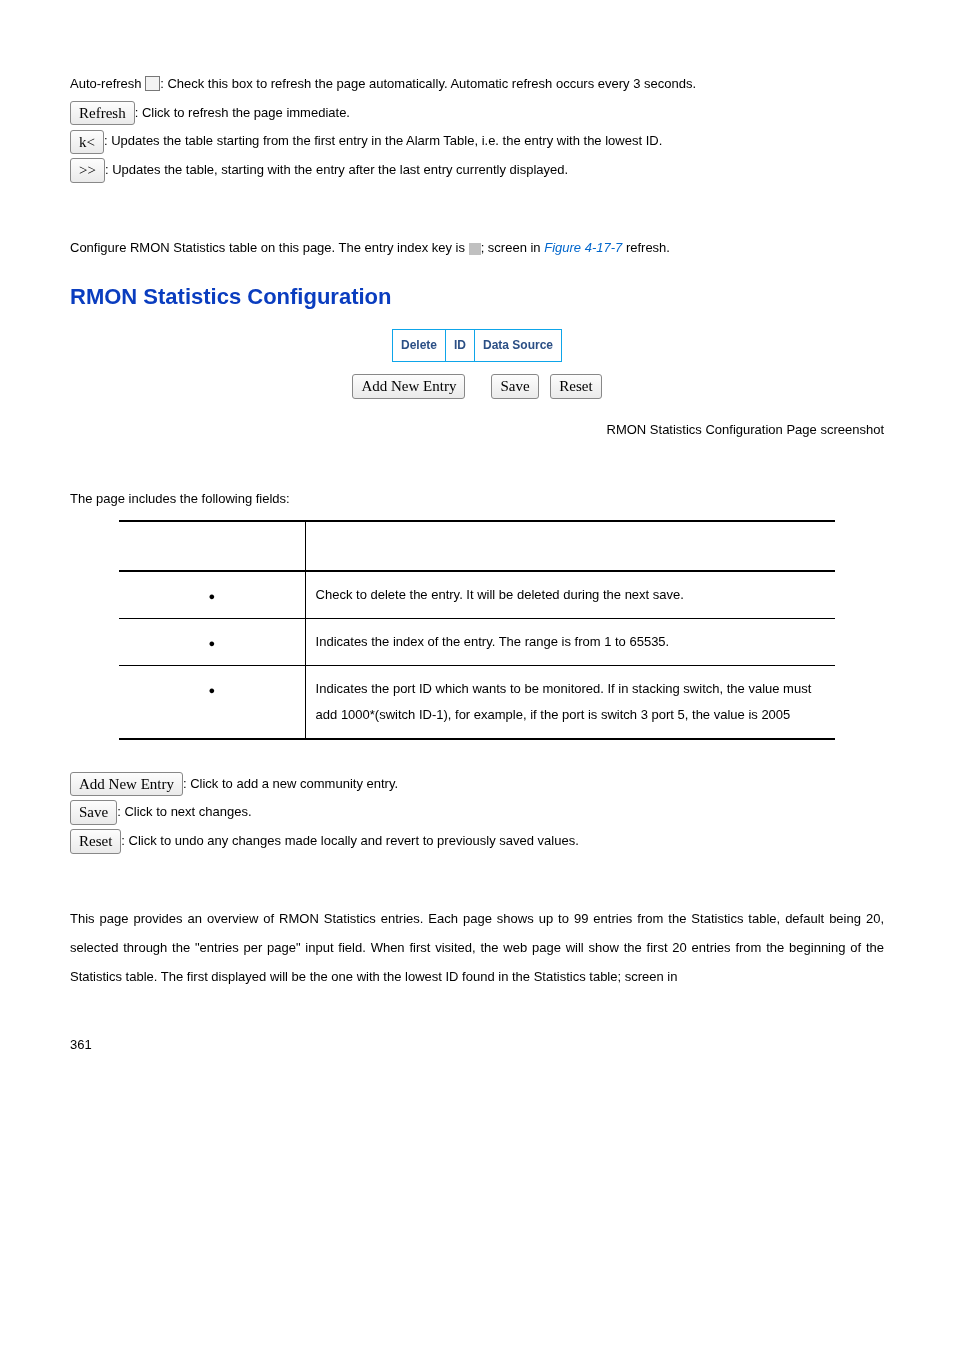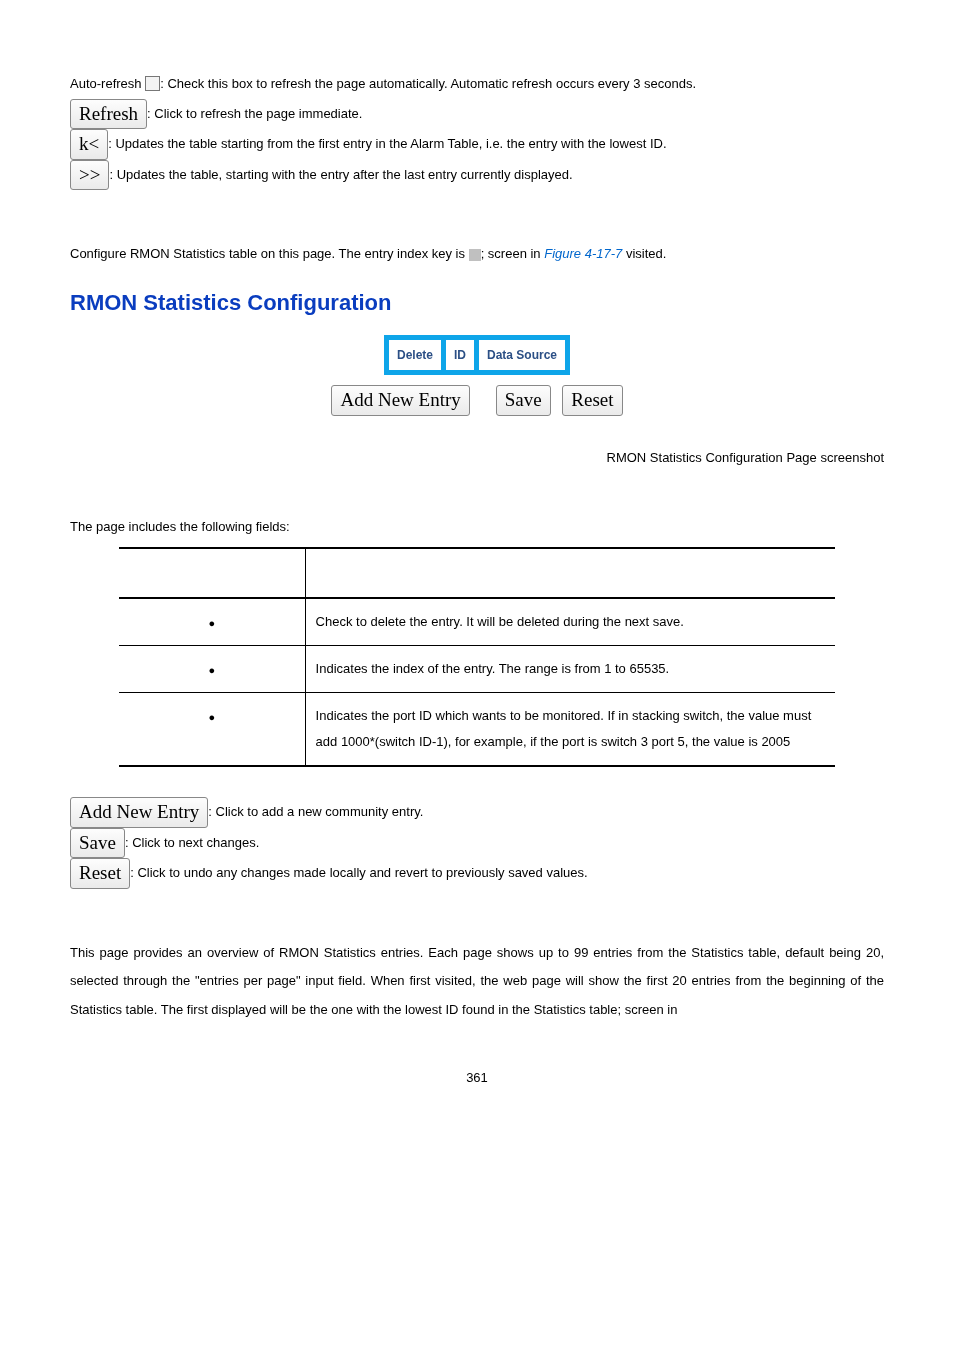--- a/index.html
+++ b/index.html
@@ -10,21 +10,21 @@
     margin: 0;
     padding: 70px;
     line-height: 2.2;
   }
   .btn {
     display: inline-block;
     border: 1px solid #888;
     border-radius: 3px;
     padding: 0px 8px;
     font-family: "Times New Roman", Times, serif;
-    font-size: 19px;
+    font-size: 15px;
     background: linear-gradient(#fdfdfd, #eaeaea);
     vertical-align: middle;
     line-height: 1.5;
   }
   .checkbox-icon {
     display: inline-block;
     width: 13px;
     height: 13px;
     border: 1px solid #777;
     background: #f3f3f3;
@@ -50,32 +50,32 @@
     font-weight: bold;
     font-size: 22px;
     margin-top: 10px;
     margin-bottom: 8px;
   }
   .config-table {
     margin: 0 auto;
     border-collapse: collapse;
   }
   .config-table th {
-    border: 5px solid #0ea5e9;
+    border: 1px solid #0ea5e9;
     padding: 2px 8px;
     font-family: Verdana, Arial, sans-serif;
     font-size: 12px;
     font-weight: bold;
     color: #2b4f85;
     background: #fff;
   }
   .config-btn-row {
     text-align: center;
     margin-top: 10px;
-    margin-bottom: 28px;
+    margin-bottom: 16px;
   }
   .config-btn-row .btn {
     margin: 0 4px;
   }
   .gap { display:inline-block; width:18px; }
   .caption {
     text-align: right;
     font-size: 13px;
     margin-bottom: 40px;
   }
@@ -106,21 +106,21 @@
     text-align: center;
   }
   .col-desc {
     width: 74%;
   }
   .bullet {
     font-size: 11px;
     vertical-align: middle;
   }
   .page-num {
-    text-align: center;
+    text-align: left;
     margin-top: 40px;
   }
   .section-gap {
     margin-top: 50px;
     margin-bottom: 10px;
   }
 </style>
 </head>
 <body>
 
@@ -135,21 +135,21 @@
 
 <div>
   <span class="btn">k&lt;</span><span>: Updates the table starting from the first entry in the Alarm Table, i.e. the entry with the lowest ID.</span>
 </div>
 
 <div>
   <span class="btn">&gt;&gt;</span><span>: Updates the table, starting with the entry after the last entry currently displayed.</span>
 </div>
 
 <div class="section-gap">
-  <span>Configure RMON Statistics table on this page. The entry index key is </span><span class="id-box"></span><span>; screen in </span><span class="fig-link">Figure 4-17-7</span><span> visited.</span>
+  <span>Configure RMON Statistics table on this page. The entry index key is </span><span class="id-box"></span><span>; screen in </span><span class="fig-link">Figure 4-17-7</span><span> refresh.</span>
 </div>
 
 <div class="config-heading">RMON Statistics Configuration</div>
 
 <table class="config-table">
   <tbody>
       <tr>
     <th>Delete</th>
     <th>ID</th>
     <th>Data Source</th>

